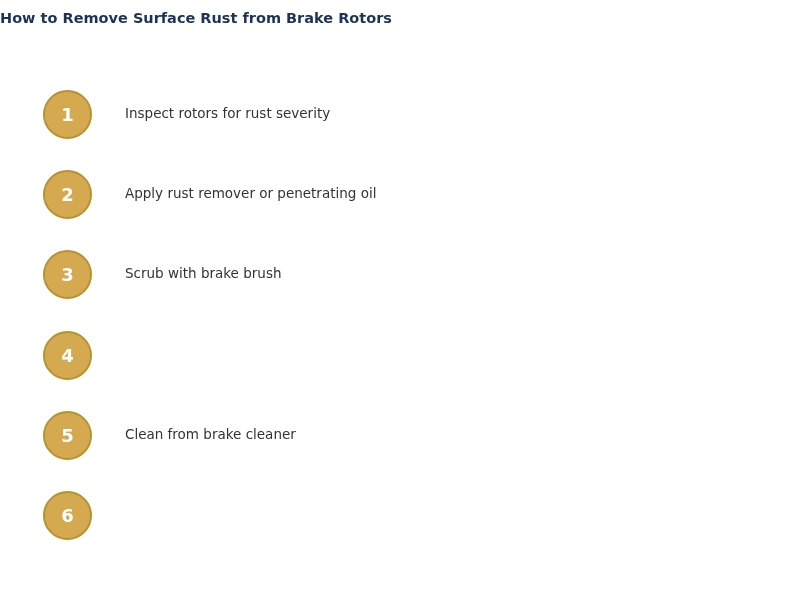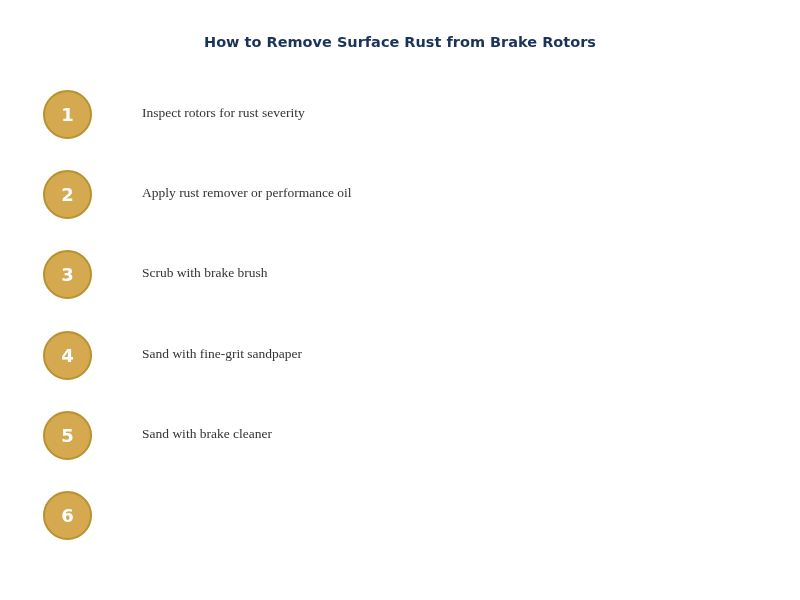--- a/index.html
+++ b/index.html
@@ -1,41 +1,40 @@
 <!DOCTYPE html>
 <html><head>
 <meta charset="utf-8">
 <style>
   html, body { margin:0; padding:0; background:#ffffff; }
   body { width:800px; height:600px; position:relative; overflow:hidden; font-family:"DejaVu Sans", sans-serif; }
-  .title { position:absolute; top:10px; left:0; width:800px; text-align:center; font-size:14.5px; font-weight:bold; color:#1b3358;margin-top:24px; }
+  .title { position:absolute; top:10px; left:0; width:800px; text-align:left; font-size:14.5px; font-weight:bold; color:#1b3358; }
   .step { position:absolute; left:43px; width:600px; height:50px; }
   .circle { position:absolute; left:0; top:0; width:45px; height:45px; border-radius:50%; background:#d4a94f; border:2px solid #b8922f; box-sizing:content-box; display:flex; align-items:center; justify-content:center; color:#ffffff; font-weight:bold; font-size:18px; }
-  .label { position:absolute; left:99px; top:15px; font-size:13.5px; color:#333333; white-space:nowrap;font-family:Liberation Serif, serif; }
+  .label { position:absolute; left:82px; top:15px; font-size:13.5px; color:#333333; white-space:nowrap; }
 </style>
 </head>
 <body>
 
 <div class="title">How to Remove Surface Rust from Brake Rotors</div>
 
 <div class="step" style="top:90px">
   <div class="circle">1</div>
   <div class="label">Inspect rotors for rust severity</div>
 </div>
 <div class="step" style="top:170px">
   <div class="circle">2</div>
-  <div class="label">Apply rust remover or performance oil</div>
+  <div class="label">Apply rust remover or penetrating oil</div>
 </div>
 <div class="step" style="top:250px">
   <div class="circle">3</div>
   <div class="label">Scrub with brake brush</div>
 </div>
 <div class="step" style="top:331px">
   <div class="circle">4</div>
-  <div class="label">Sand with fine-grit sandpaper</div>
 </div>
 <div class="step" style="top:411px">
   <div class="circle">5</div>
-  <div class="label">Sand with brake cleaner</div>
+  <div class="label">Clean from brake cleaner</div>
 </div>
 <div class="step" style="top:491px">
   <div class="circle">6</div>
 </div>
 
 </body></html>

